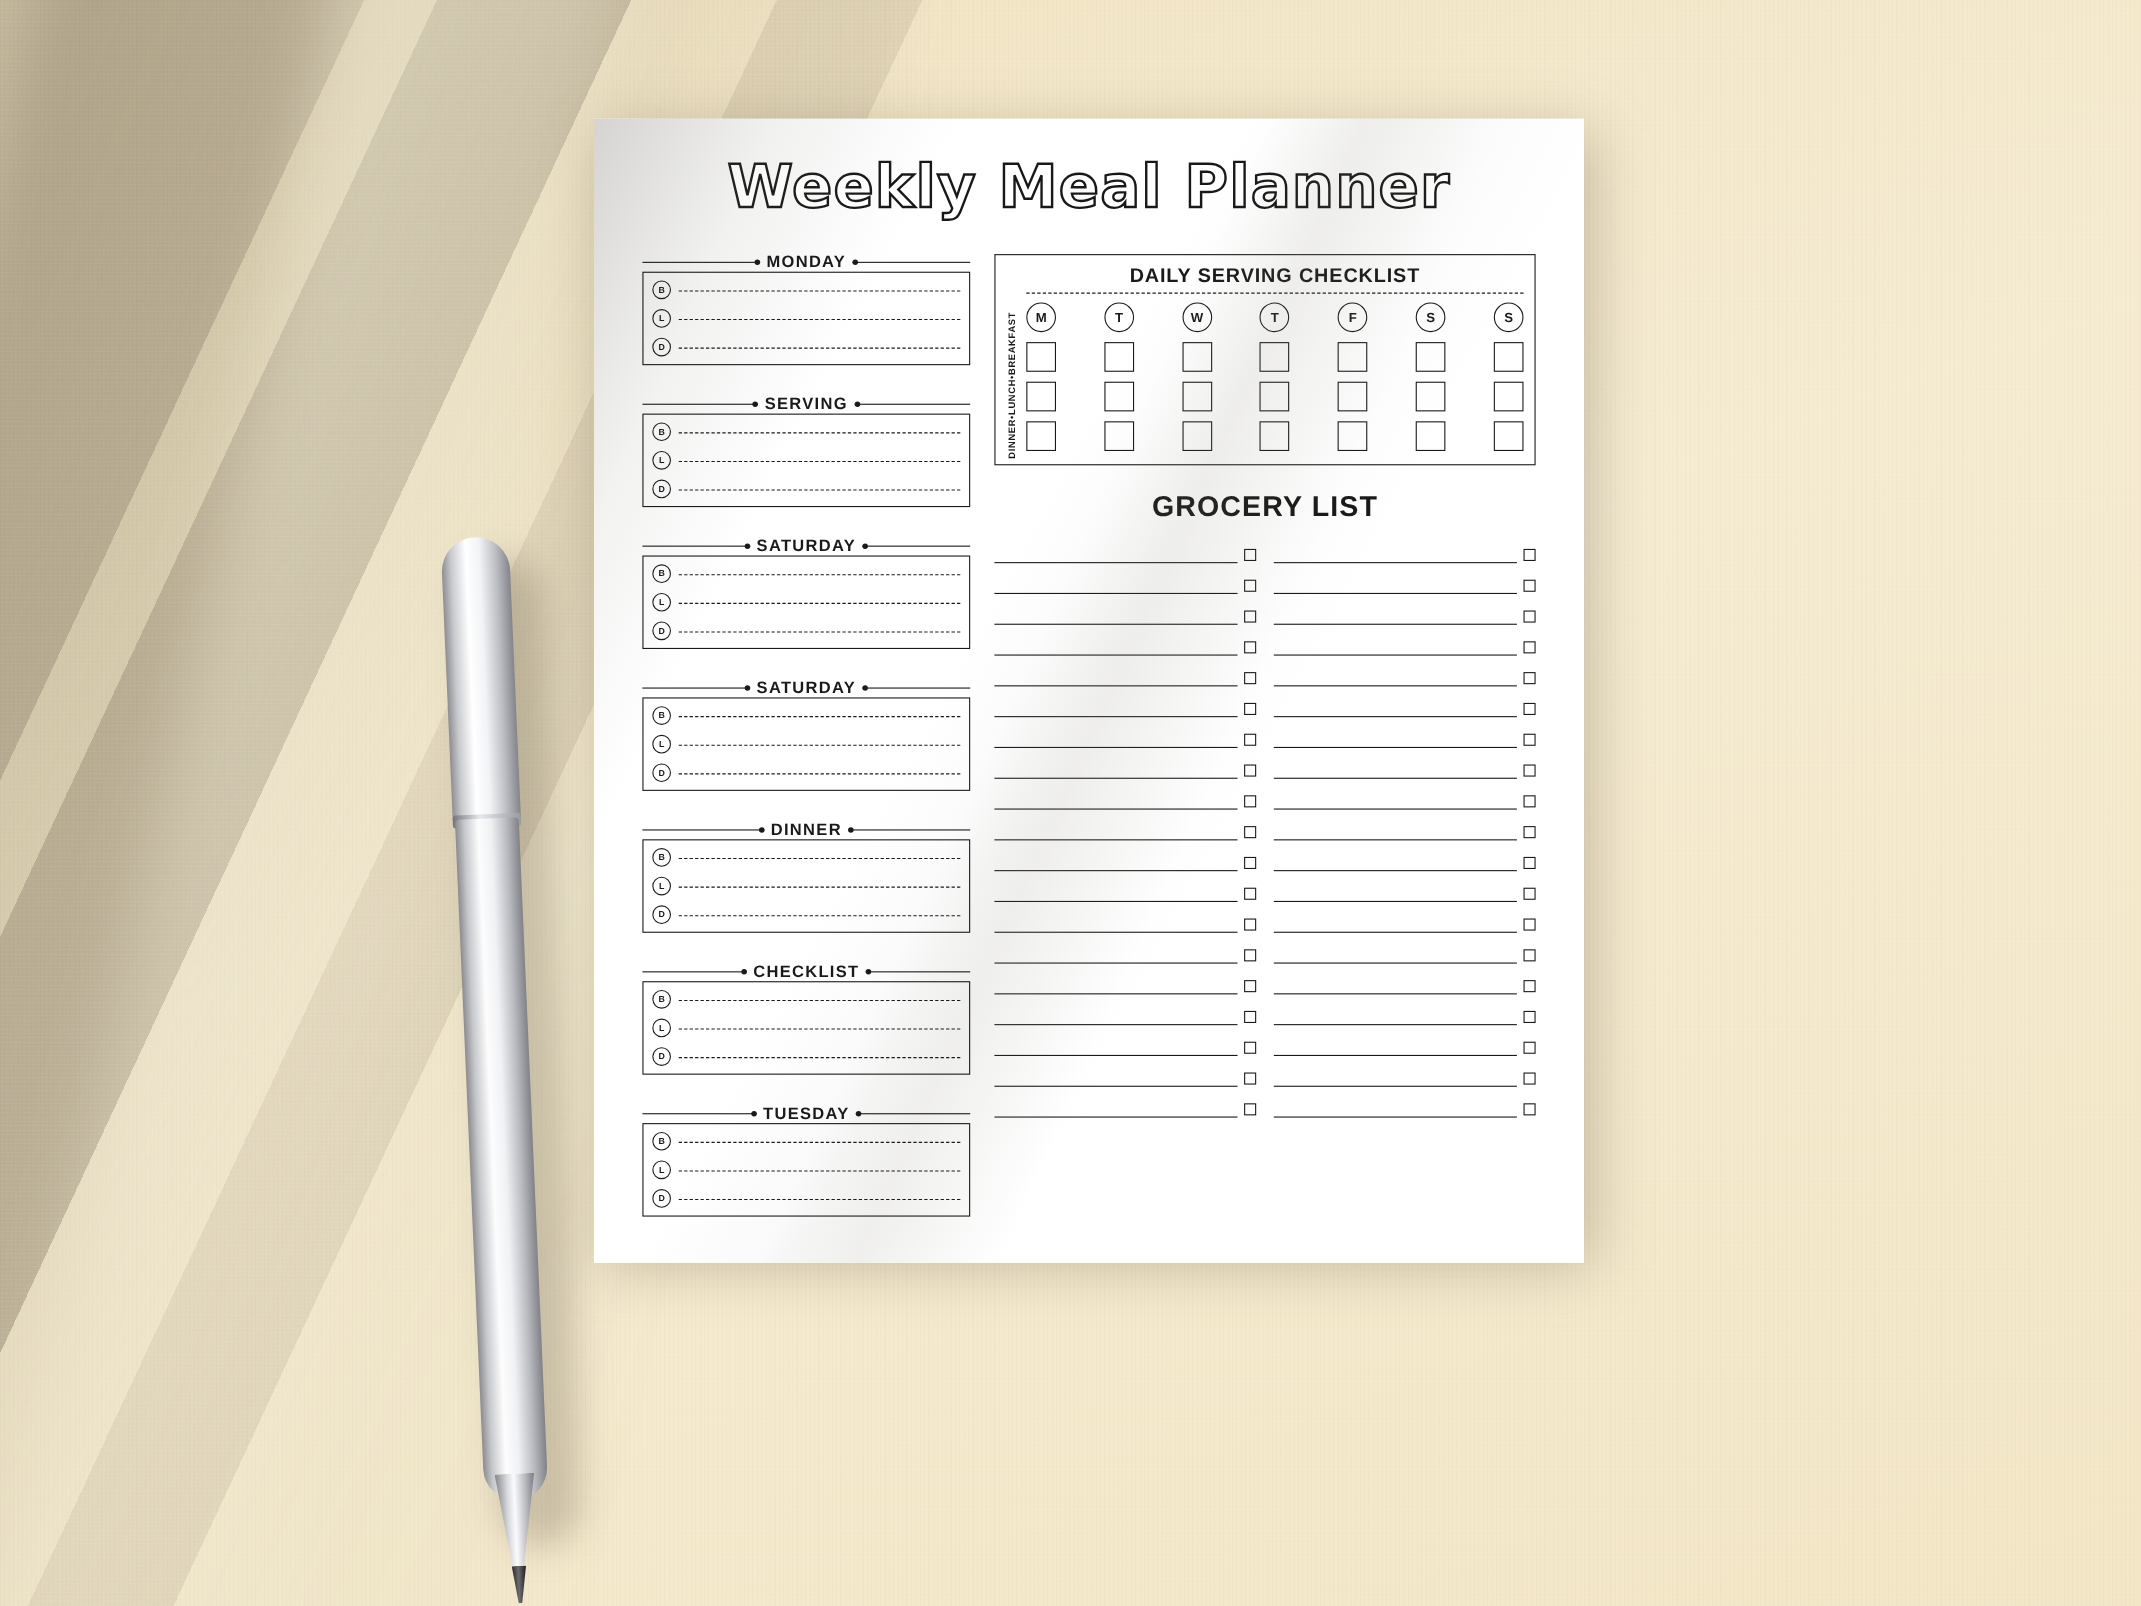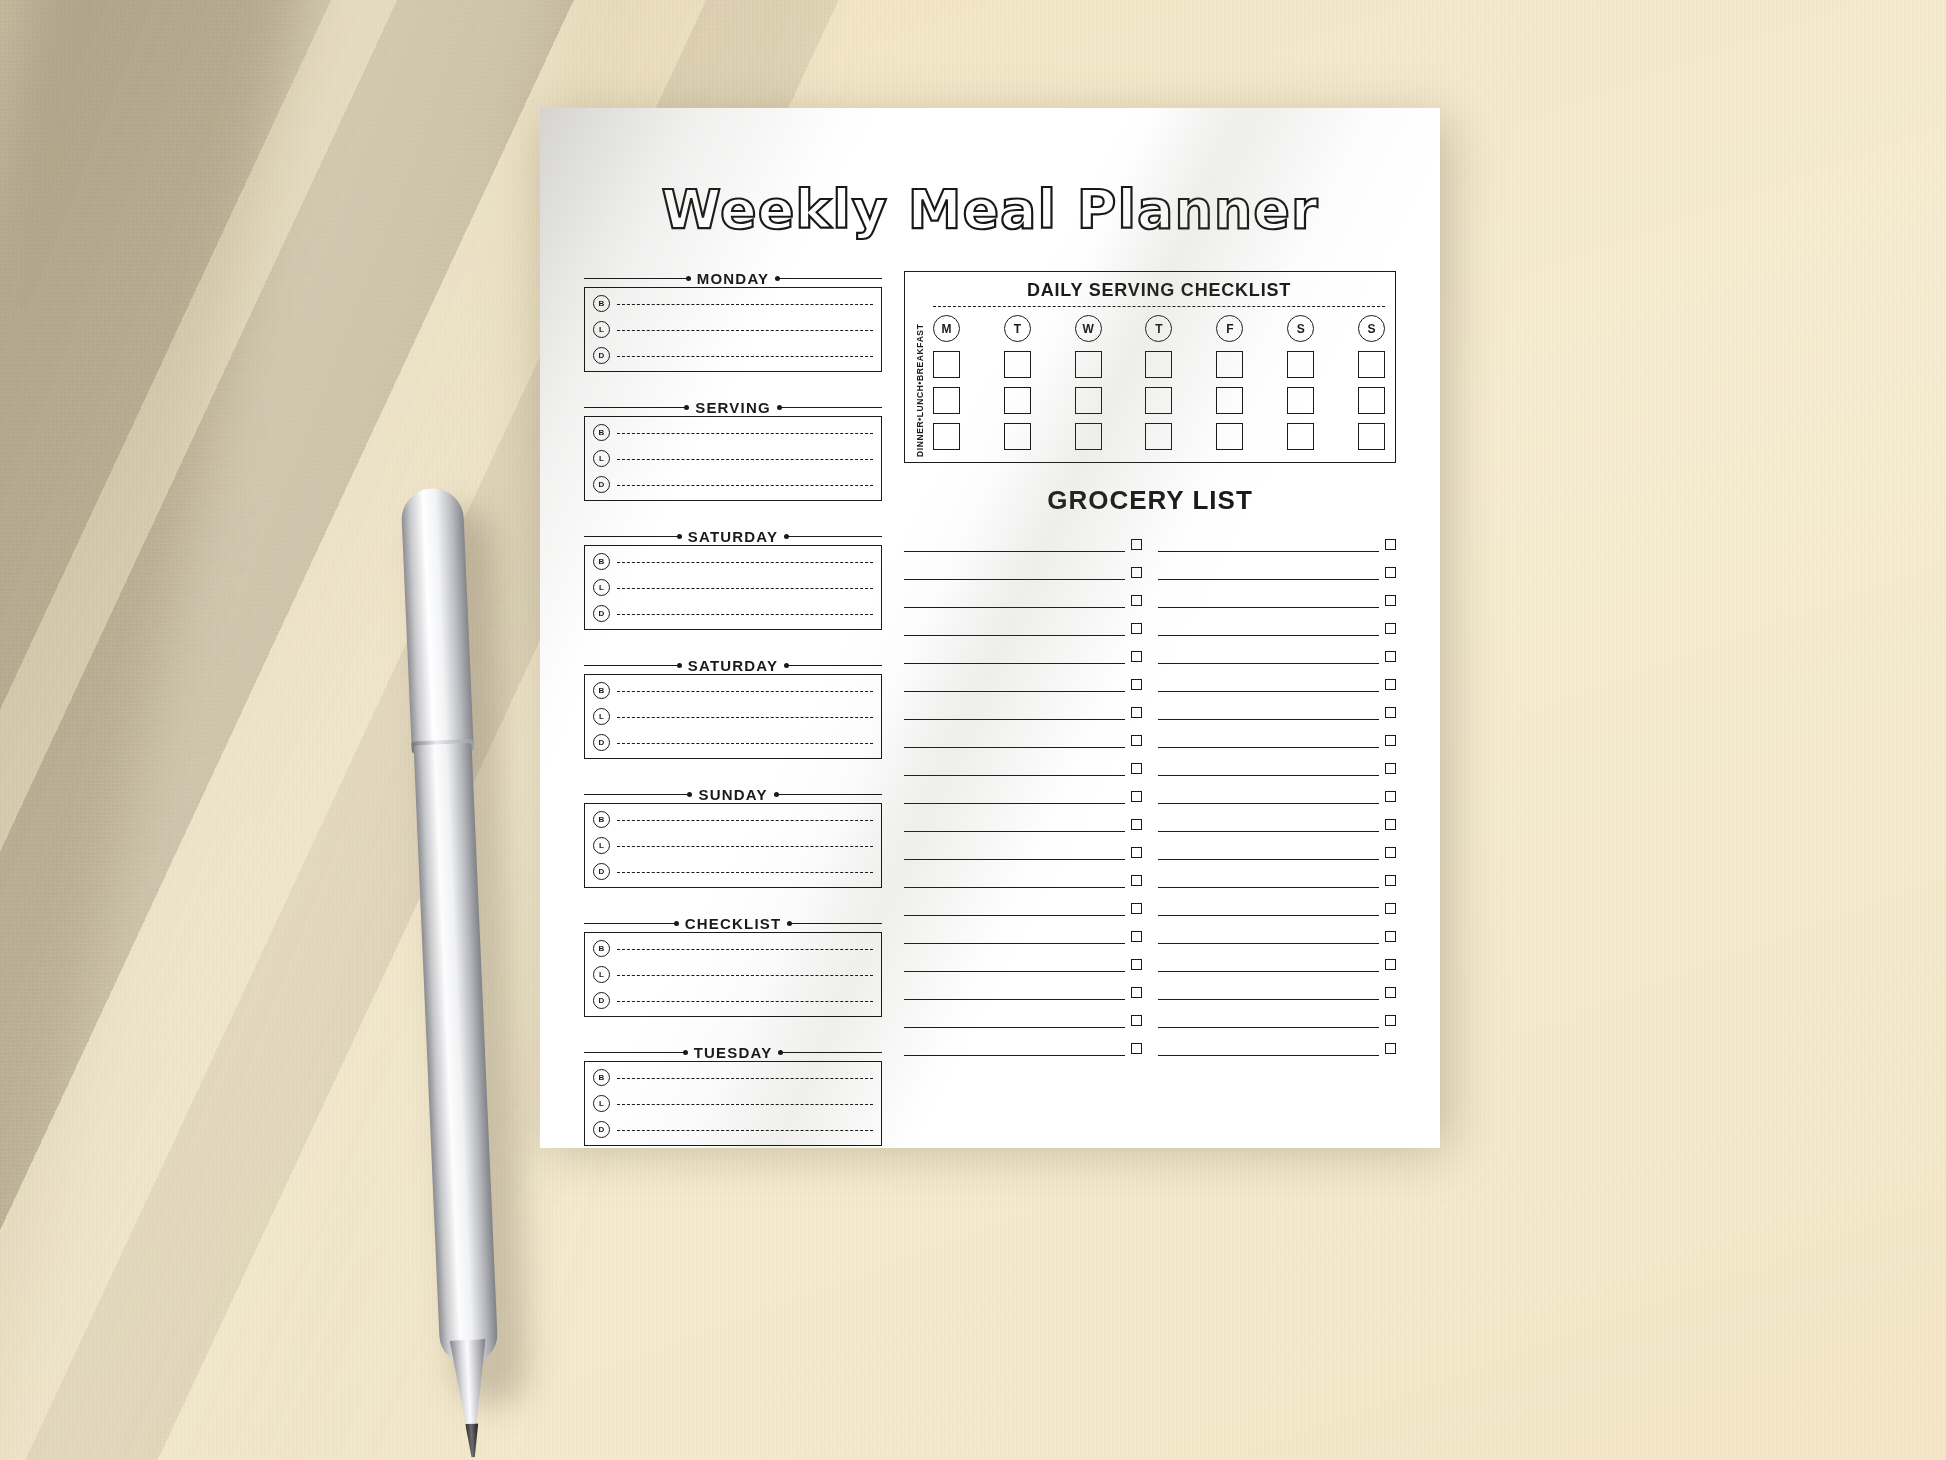--- a/index.html
+++ b/index.html
@@ -140,21 +140,21 @@
       linear-gradient(118deg,
         rgba(232,232,232,0.95) 0px,
         rgba(244,244,244,0.97) 120px,
         rgba(255,255,255,1) 300px,
         rgba(255,255,255,1) 520px,
         rgba(249,249,249,1) 640px,
         rgba(255,255,255,1) 820px),
       #ffffff;
     color: #1a1a1a;
     box-sizing: border-box;
-    padding: 64px 44px 30px 44px;
+    padding: 24px 44px 30px 44px;
     overflow: hidden;
   }
   .paper-sheen {
     position: absolute;
     inset: 0;
     pointer-events: none;
     background: linear-gradient(114deg,
        rgba(120,115,100,0.18) 0px,
        rgba(160,155,140,0.06) 150px,
        rgba(255,255,255,0) 280px,
@@ -418,21 +418,21 @@
             </div>
             <div class="meal-row">
               <div class="meal-badge">D</div>
               <div class="meal-dash"></div>
             </div>
           </div>
         </div>
         <div class="day-block">
           <div class="day-head">
             <div class="day-line l"></div>
-            <div class="day-name">SUNDAY</div>
+            <div class="day-name">DINNER</div>
             <div class="day-line r"></div>
           </div>
           <div class="day-box">
             <div class="meal-row">
               <div class="meal-badge">B</div>
               <div class="meal-dash"></div>
             </div>
             <div class="meal-row">
               <div class="meal-badge">L</div>
               <div class="meal-dash"></div>

